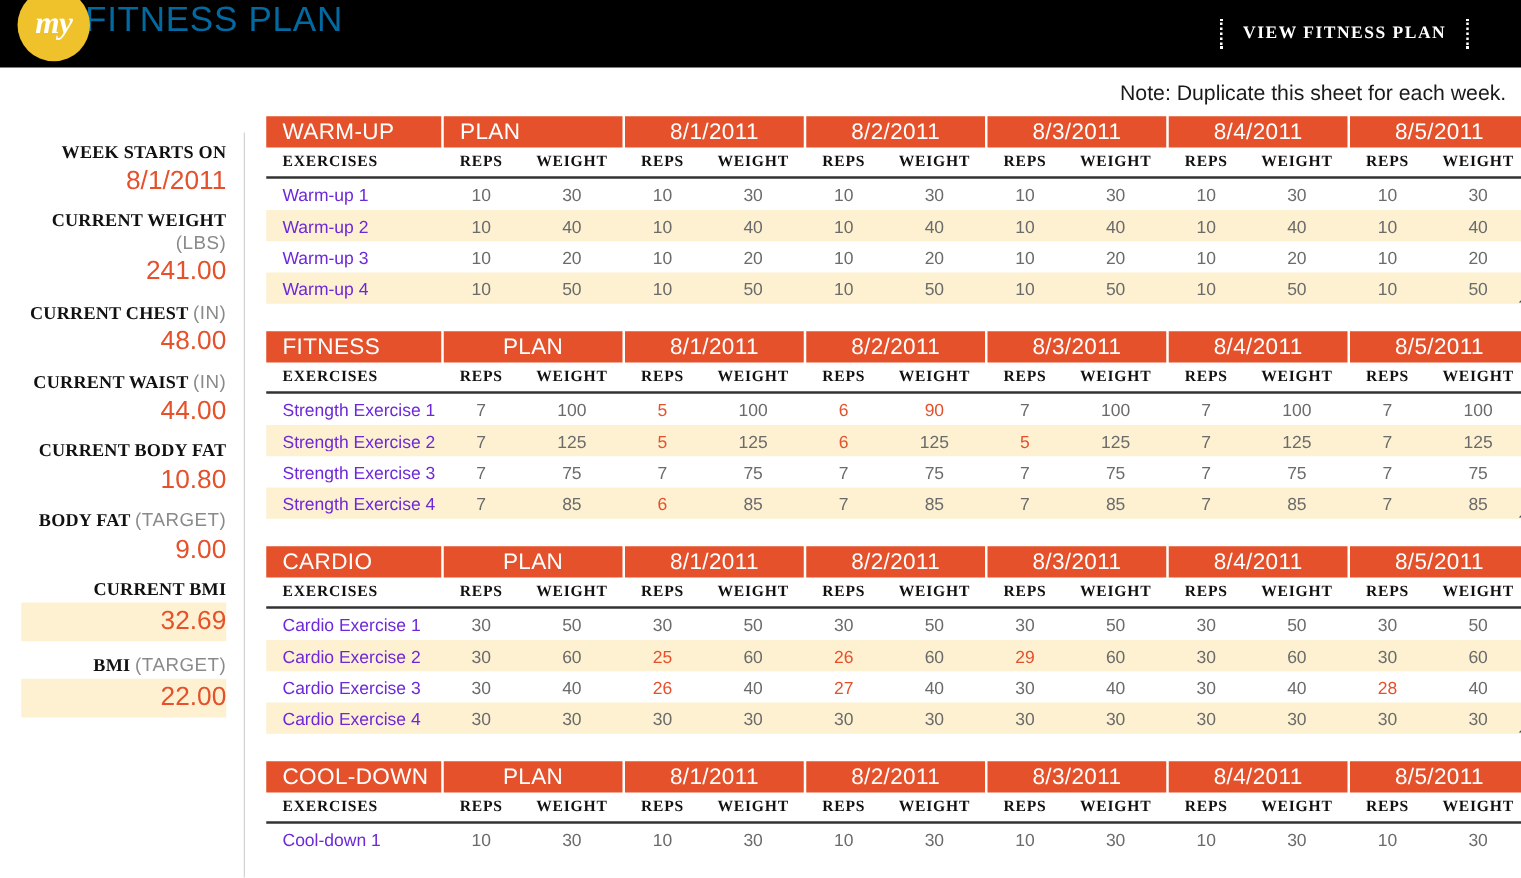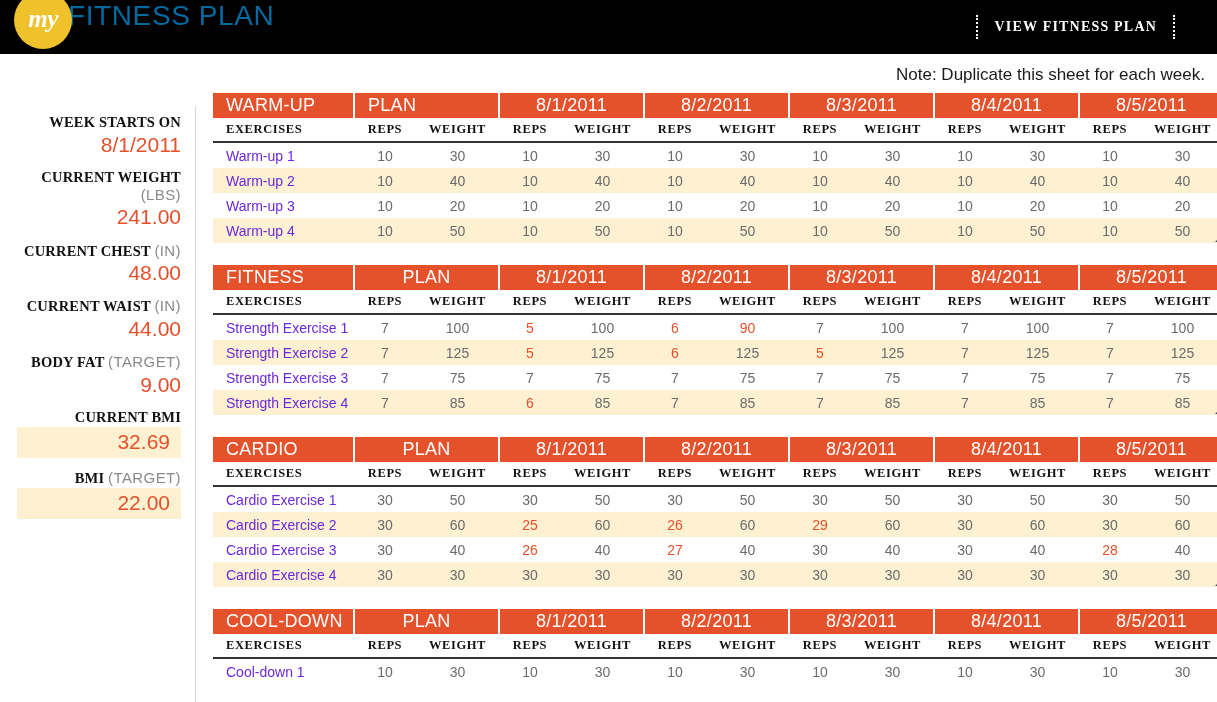--- a/index.html
+++ b/index.html
@@ -120,21 +120,21 @@
     font-size: 21px;
     color: #e4512b;
     font-weight: 400;
     line-height: 1.25;
     margin-top: 1px;
     padding-right: 0;
   }
   .stat.highlight .stat-value {
     background: #fdf1d2;
     margin-left: 17px;
-    padding: 2px 11px 3px 0;
+    padding: 2px 0 3px 0;
   }
   .stat.highlight { padding-right: 14px; }
 
   
   .tables-area {
     flex: 1 1 auto;
     padding: 8px 6px 0 17px;
   }
   .plan-table {
     position: relative;
@@ -245,20 +245,24 @@
       </div>
       <div class="stat">
         <div class="stat-label">CURRENT CHEST <span class="stat-unit">(IN)</span></div>
         <div class="stat-value">48.00</div>
       </div>
       <div class="stat">
         <div class="stat-label">CURRENT WAIST <span class="stat-unit">(IN)</span></div>
         <div class="stat-value">44.00</div>
       </div>
       <div class="stat">
+        <div class="stat-label">CURRENT BODY FAT</div>
+        <div class="stat-value">10.80</div>
+      </div>
+      <div class="stat">
         <div class="stat-label">BODY FAT <span class="stat-unit">(TARGET)</span></div>
         <div class="stat-value">9.00</div>
       </div>
       <div class="stat highlight">
         <div class="stat-label">CURRENT BMI</div>
         <div class="stat-value">32.69</div>
       </div>
       <div class="stat highlight">
         <div class="stat-label">BMI <span class="stat-unit">(TARGET)</span></div>
         <div class="stat-value">22.00</div>

